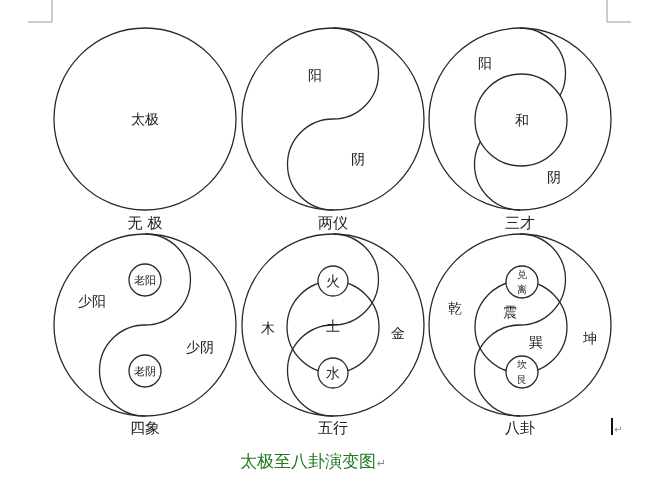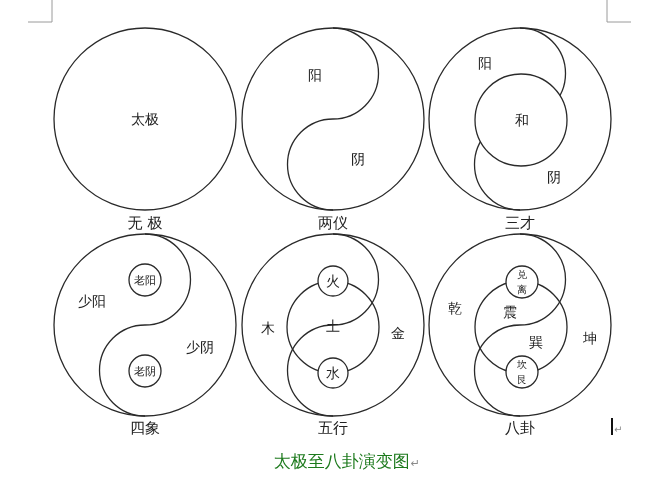--- a/index.html
+++ b/index.html
@@ -6,21 +6,21 @@
   body { width: 662px; height: 484px; position: relative; overflow: hidden; font-family: "DejaVu Serif", "Liberation Serif", serif; }
   svg { position: absolute; left: 0; top: 0; }
   .ring { fill: none; stroke: #2a2a2a; stroke-width: 1.3; }
   .ring-fill { fill: #ffffff; stroke: #2a2a2a; stroke-width: 1.3; }
   .curve { fill: none; stroke: #2a2a2a; stroke-width: 1.3; }
   .lbl { font-size: 14px; fill: #222; text-anchor: middle; dominant-baseline: central; font-family: "DejaVu Sans", "Liberation Sans", sans-serif; }
   .lbl-sm { font-size: 11px; fill: #222; text-anchor: middle; dominant-baseline: central; font-family: "DejaVu Sans", "Liberation Sans", sans-serif; }
   .lbl-xs { font-size: 10px; fill: #222; text-anchor: middle; dominant-baseline: central; font-family: "DejaVu Sans", "Liberation Sans", sans-serif; }
   .cap { font-size: 15px; fill: #222; text-anchor: middle; dominant-baseline: central; font-family: "DejaVu Sans", "Liberation Sans", sans-serif; }
   .corner { stroke: #9a9a9a; stroke-width: 1; fill: none; }
-  .caption { position: absolute; left: 240px; top: 450px; width: 180px; text-align: right; color: #1d7a1d; font-size: 17px; font-family: "DejaVu Sans", "Liberation Sans", sans-serif; letter-spacing: 0px; }
+  .caption { position: absolute; left: 240px; top: 450px; width: 180px; text-align: left; color: #1d7a1d; font-size: 17px; font-family: "DejaVu Sans", "Liberation Sans", sans-serif; letter-spacing: 0px; }
   .pilcrow { color: #8a8a8a; font-size: 11px; margin-left: 1px; }
   .cursor { position: absolute; left: 611px; top: 418px; width: 2px; height: 17px; background: #111; }
   .cursor-mark { position: absolute; left: 614px; top: 424px; color: #8a8a8a; font-size: 10px; font-family: "DejaVu Sans", sans-serif; }
 </style>
 </head>
 <body>
 
 <svg width="662" height="484" viewBox="0 0 662 484">
 
   <path class="corner" d="M52 0 V22 H28"></path>

